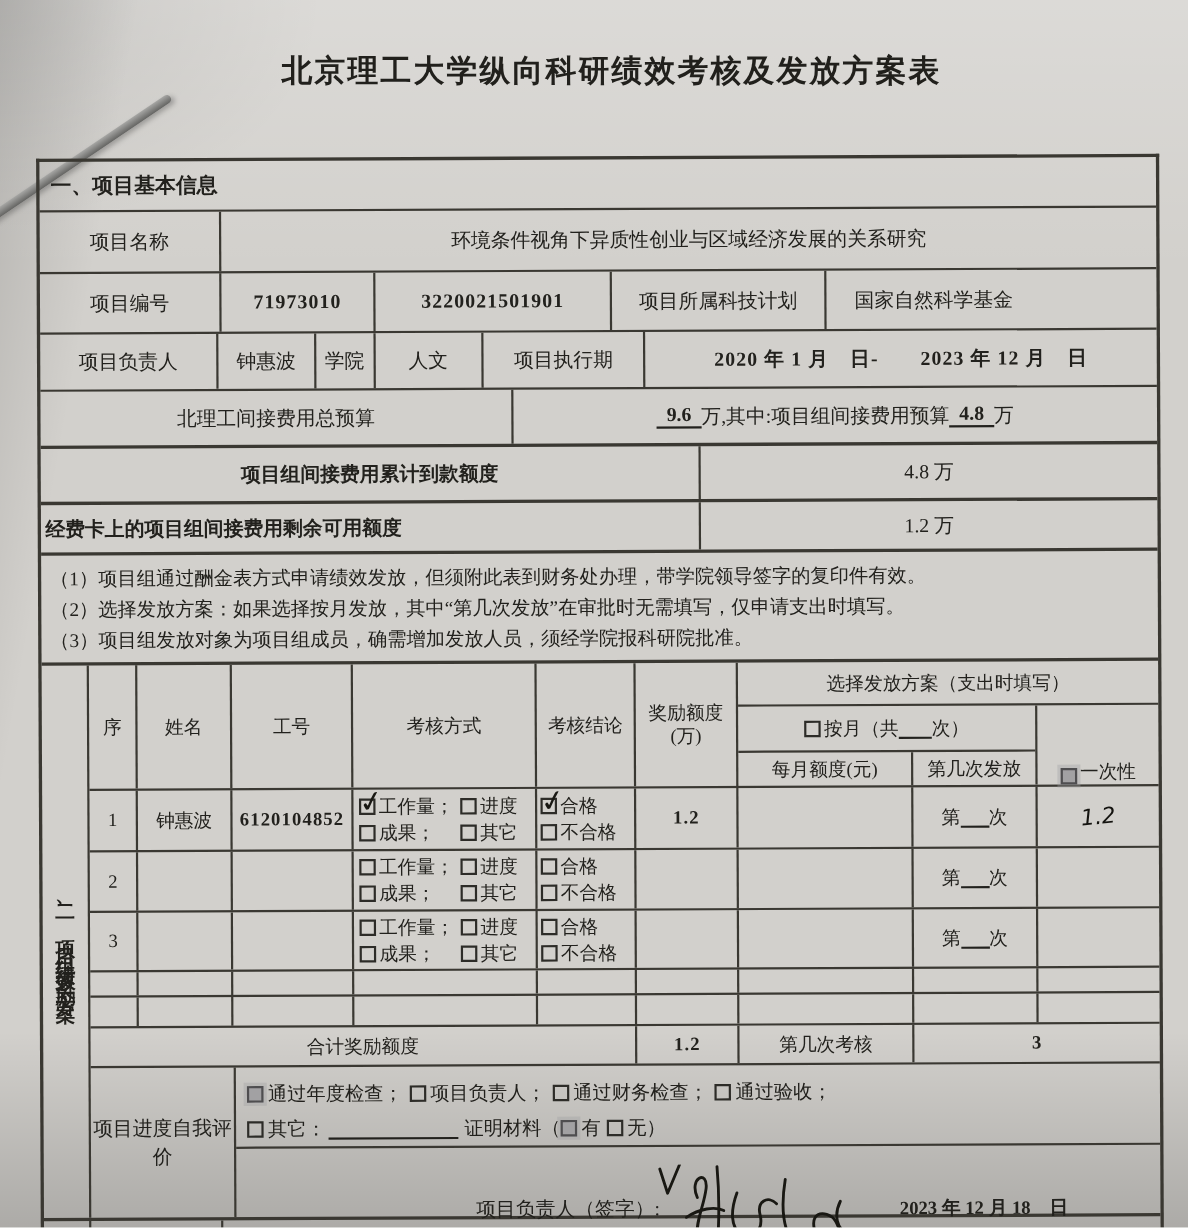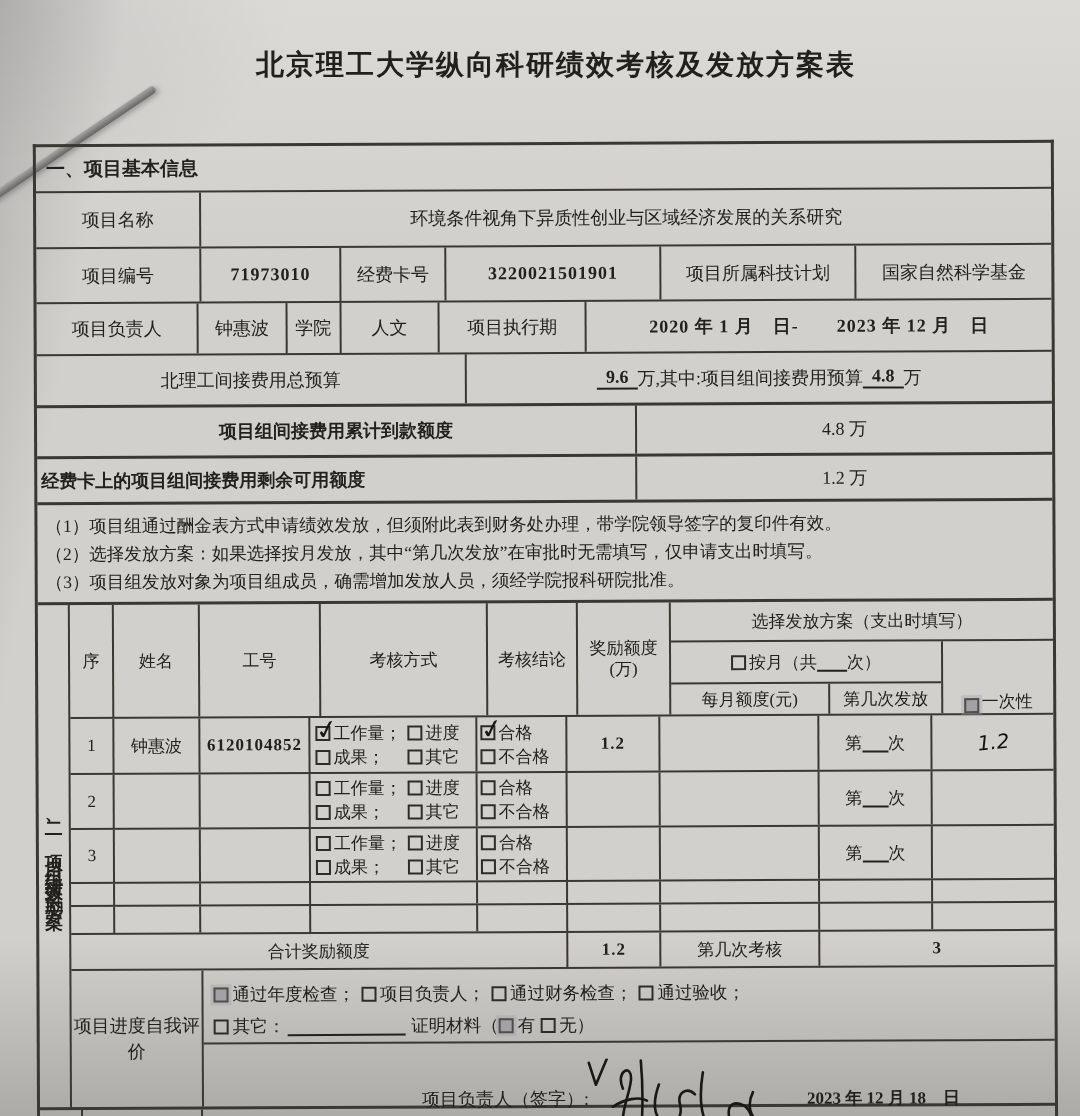--- a/index.html
+++ b/index.html
@@ -102,21 +102,20 @@
     </div>
 
     <div class="row">
       <div class="c" style="width:165px;height:54px;">项目名称</div>
       <div class="c nr" style="width:850px;">环境条件视角下异质性创业与区域经济发展的关系研究</div>
     </div>
 
     <div class="row">
       <div class="c" style="width:165px;height:53px;">项目编号</div>
       <div class="c num" style="width:140px;">71973010</div>
-      <div class="c" style="width:105px;">经费卡号</div>
       <div class="c num" style="width:215px;">3220021501901</div>
       <div class="c" style="width:195px;">项目所属科技计划</div>
       <div class="c nr" style="width:195px;">国家自然科学基金</div>
     </div>
 
     <div class="row">
       <div class="c" style="width:165px;height:50px;">项目负责人</div>
       <div class="c" style="width:90px;">钟惠波</div>
       <div class="c" style="width:55px;">学院</div>
       <div class="c" style="width:100px;">人文</div>
@@ -154,21 +153,21 @@
 
     <div class="sec2">
       <div class="side">
         <span class="vt">二、项目组绩效奖励方案</span>
       </div>
       <div class="s2main">
 
         <div class="s2row hd">
           <div class="c" style="width:44px;">序</div>
           <div class="c" style="width:86px;">姓名</div>
-          <div class="c" style="width:121px;">工号</div>
+          <div class="c" style="width:110px;">工号</div>
           <div class="c" style="width:167px;">考核方式</div>
           <div class="c" style="width:90px;">考核结论</div>
           <div class="c hdc" style="width:93px;">
             <span>奖励额度</span>
             <span>(万)</span>
           </div>
           <div class="plan-col nr">
             <div class="plan-top">选择发放方案（支出时填写）</div>
             <div class="plan-bottom">
               <div class="monthly-col">

